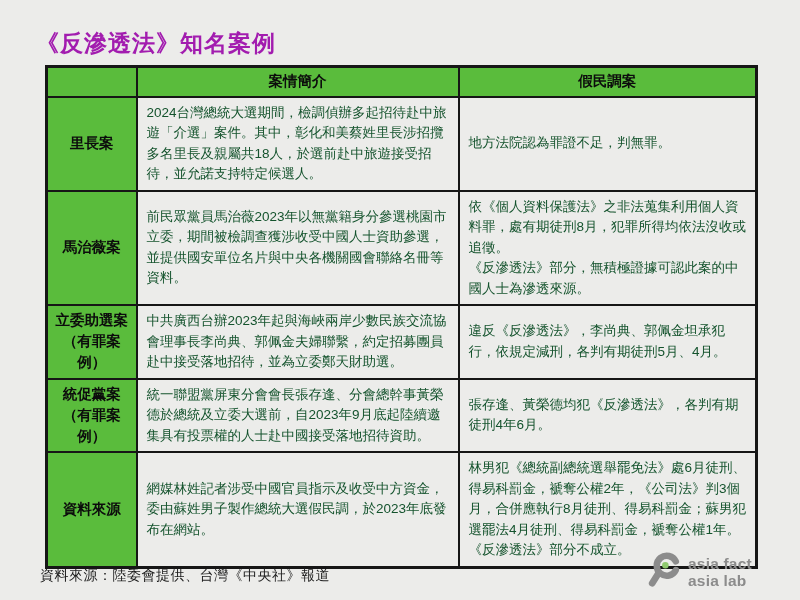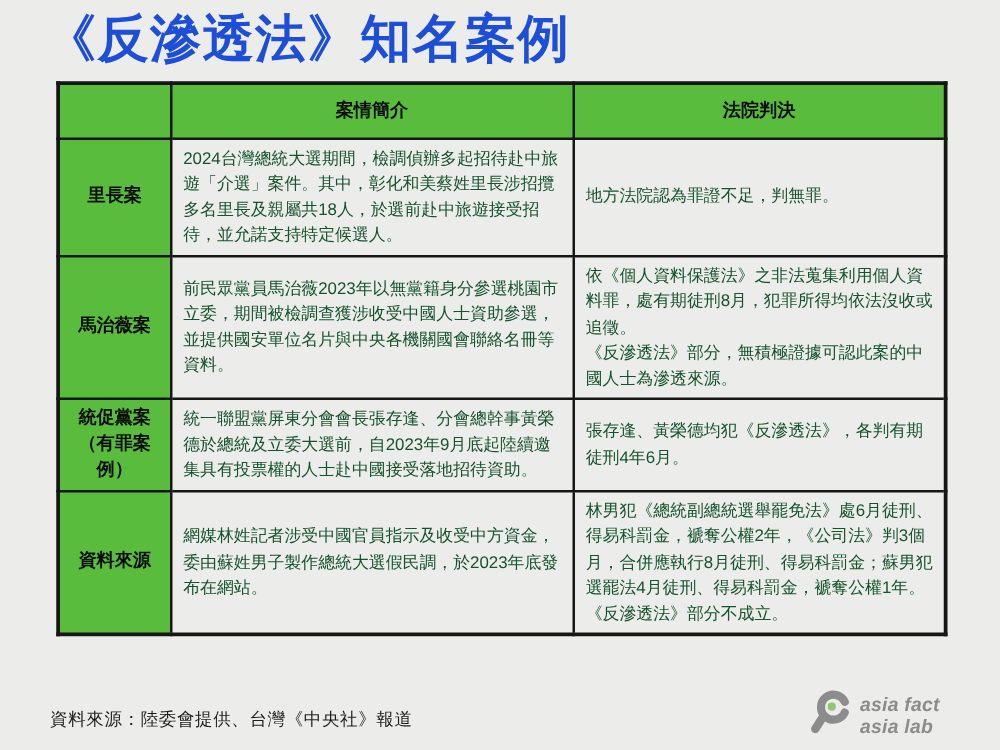--- a/index.html
+++ b/index.html
@@ -13,34 +13,34 @@
   html,body{margin:0;padding:0;}
   body{
     width:800px;height:600px;
     background:var(--bg);
     font-family:"Liberation Sans","DejaVu Sans",sans-serif;
     color:#111;
   }
   .page{position:relative;width:800px;height:600px;overflow:hidden;}
 
   .title{
-    position:absolute;left:36px;top:4px;margin:0;
-    font-size:41px;font-weight:bold;letter-spacing:1px;color:#1d4ed8;
+    position:absolute;left:36px;top:28px;margin:0;
+    font-size:23px;font-weight:bold;letter-spacing:1px;color:#a21caf;
   }
 
   table.cases{
     position:absolute;left:45px;top:65px;width:710px;
     border-collapse:collapse;table-layout:fixed;
     border:3px solid var(--border);
   }
   col.c-label{width:90px;}
   col.c-summary{width:322px;}
   col.c-verdict{width:298px;}
   th,td{border:2px solid var(--border);}
-  thead tr{height:44px;}
+  thead tr{height:30px;}
   thead th{
     background:var(--green);
     font-size:14.5px;font-weight:bold;text-align:center;vertical-align:middle;color:#0c0c0c;
   }
   tbody th.row-label{
     background:var(--green);
     font-size:14.5px;font-weight:bold;text-align:center;vertical-align:middle;
     white-space:pre-line;line-height:1.45;padding:2px;color:#0c0c0c;margin-left:14px;
   }
   tbody td{
@@ -54,21 +54,21 @@
   tbody tr:nth-child(4){height:70px;}
   tbody tr:nth-child(5){height:102px;}
 
   .source{
     position:absolute;left:40px;top:567px;
     font-size:14px;color:#1d1d1d;letter-spacing:0.5px;
   }
 
   .logo{
     position:absolute;left:645px;top:551px;
-    display:flex;align-items:center;gap:5px;font-style:italic;
+    display:flex;align-items:center;gap:5px;
   }
   .logo-text{
     color:var(--logo-gray);
     font-size:15.5px;font-weight:bold;line-height:1.08;letter-spacing:0.2px;
   }
 </style>
 </head>
 <body>
 
 <div class="page">
@@ -78,34 +78,40 @@
   <table class="cases">
     <colgroup>
       <col class="c-label">
         <col class="c-summary">
         <col class="c-verdict">
     </colgroup>
     <thead>
       <tr>
         <th></th>
         <th>案情簡介</th>
-        <th>法院判決</th>
+        <th>假民調案</th>
       </tr>
     </thead>
     <tbody id="table-body">
         <tr>
           <th class="row-label">里長案</th>
           <td>2024台灣總統大選期間，檢調偵辦多起招待赴中旅遊「介選」案件。其中，彰化和美蔡姓里長涉招攬多名里長及親屬共18人，於選前赴中旅遊接受招待，並允諾支持特定候選人。</td>
           <td>地方法院認為罪證不足，判無罪。</td>
         </tr>
         <tr>
           <th class="row-label">馬治薇案</th>
           <td>前民眾黨員馬治薇2023年以無黨籍身分參選桃園市立委，期間被檢調查獲涉收受中國人士資助參選，並提供國安單位名片與中央各機關國會聯絡名冊等資料。</td>
           <td>依《個人資料保護法》之非法蒐集利用個人資料罪，處有期徒刑8月，犯罪所得均依法沒收或追徵。
 《反滲透法》部分，無積極證據可認此案的中國人士為滲透來源。</td>
+        </tr>
+        <tr>
+          <th class="row-label">立委助選案
+（有罪案例）</th>
+          <td>中共廣西台辦2023年起與海峽兩岸少數民族交流協會理事長李尚典、郭佩金夫婦聯繫，約定招募團員赴中接受落地招待，並為立委鄭天財助選。</td>
+          <td>違反《反滲透法》，李尚典、郭佩金坦承犯行，依規定減刑，各判有期徒刑5月、4月。</td>
         </tr>
         <tr>
           <th class="row-label">統促黨案
 （有罪案例）</th>
           <td>統一聯盟黨屏東分會會長張存逢、分會總幹事黃榮德於總統及立委大選前，自2023年9月底起陸續邀集具有投票權的人士赴中國接受落地招待資助。</td>
           <td>張存逢、黃榮德均犯《反滲透法》，各判有期徒刑4年6月。</td>
         </tr>
         <tr>
           <th class="row-label">資料來源</th>
           <td>網媒林姓記者涉受中國官員指示及收受中方資金，委由蘇姓男子製作總統大選假民調，於2023年底發布在網站。</td>

